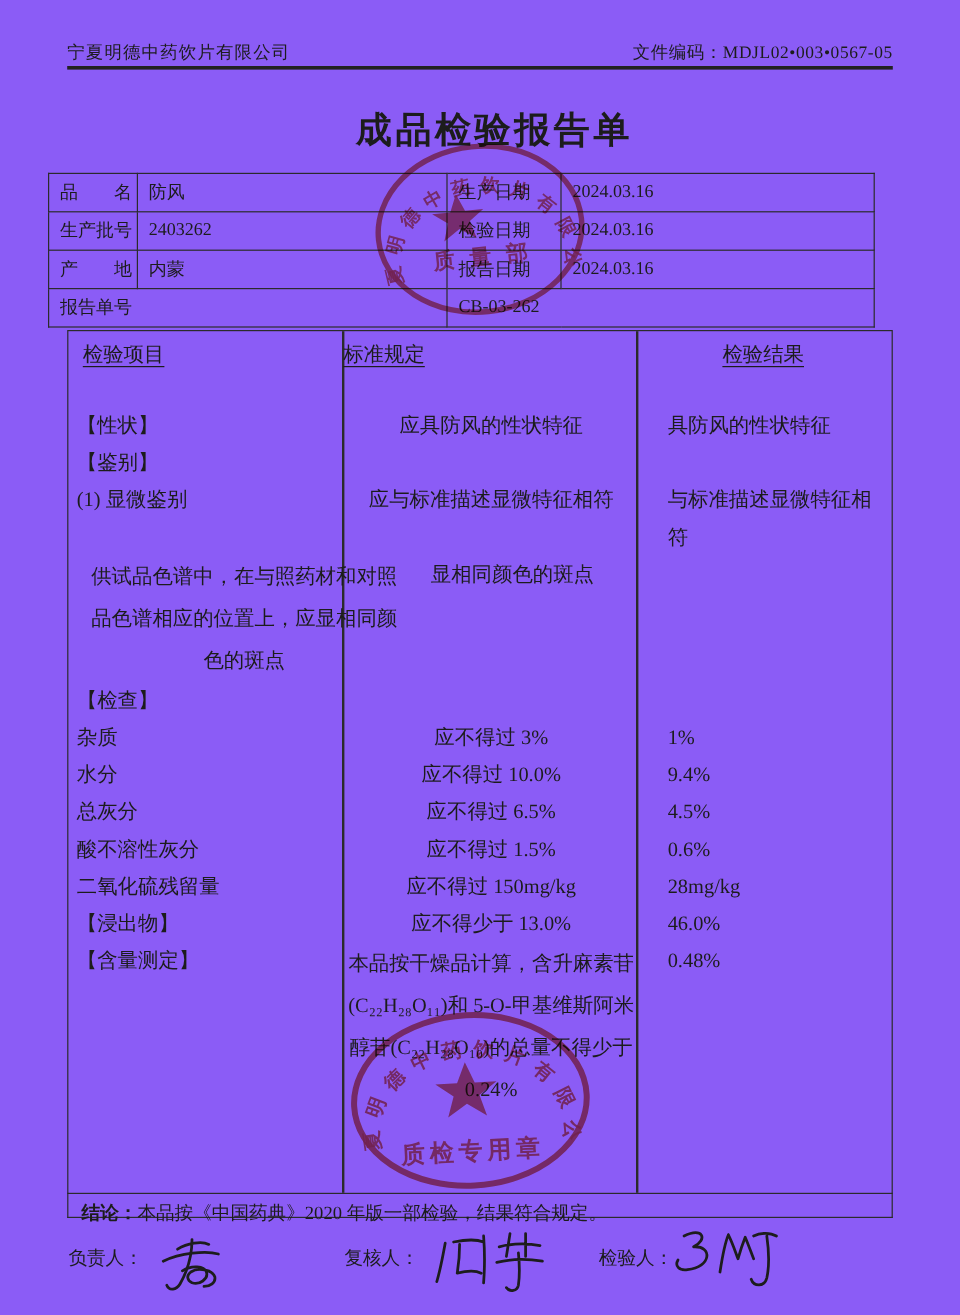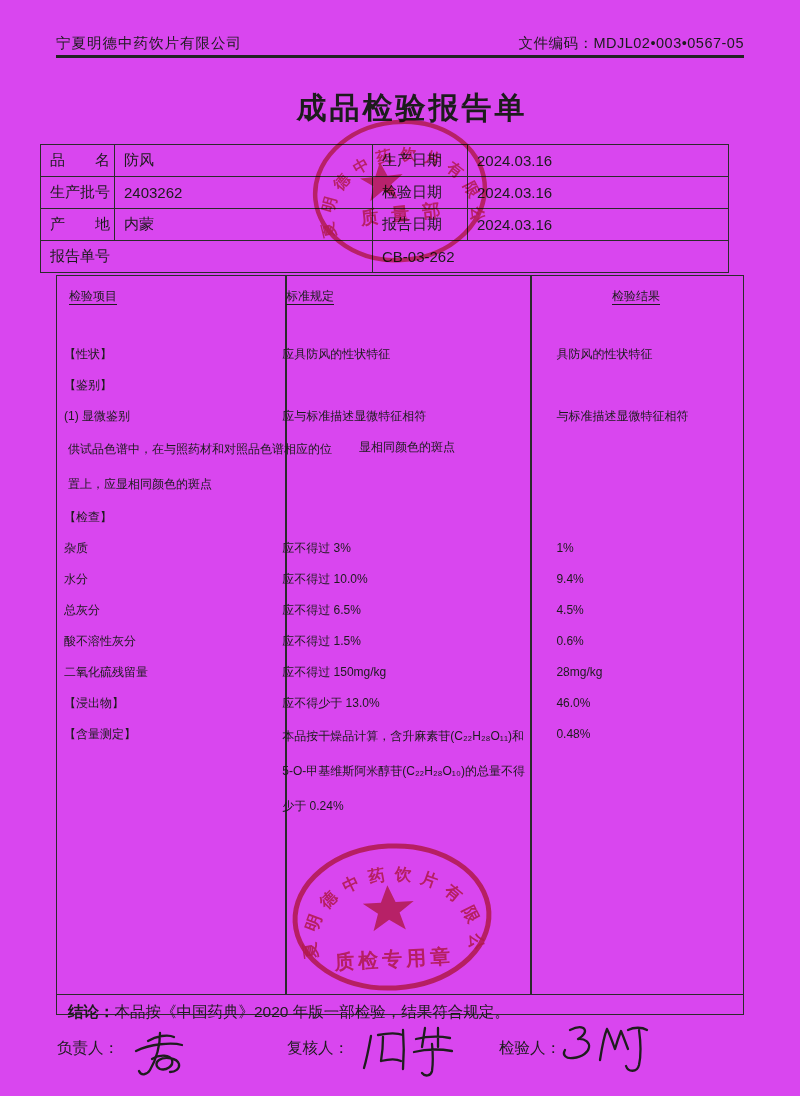--- a/index.html
+++ b/index.html
@@ -1,44 +1,44 @@
 <!DOCTYPE html>
 <html><head>
 <meta charset="utf-8">
 <style>
   html,body{margin:0;padding:0;background:#ffffff;}
   .page{
-    position:relative; width:800px; height:1096px; background:#d946ef;
-    font-family:Liberation Sans, sans-serif; color:#1c1c1c;
+    position:relative; width:800px; height:1096px; background:#8b5cf6;
+    font-family:Liberation Serif, serif; color:#1c1c1c;
     overflow:hidden;
   }
   
   .hdr-left{position:absolute; left:56px; top:34px; font-size:14.5px; letter-spacing:1px;}
   .hdr-right{position:absolute; right:56px; top:34px; font-size:14.5px; letter-spacing:.5px;}
   .hdr-rule{position:absolute; left:56px; top:55px; width:688px; height:3px; background:#222;}
   
   .title{position:absolute; left:0; top:88px; width:100%; text-align:center;
     font-size:30px; font-weight:bold; letter-spacing:3px;padding-left:12px;}
   
   table.info{position:absolute; left:40px; top:144px; border-collapse:collapse;
     table-layout:fixed; width:688px; font-size:15px;}
   table.info td{border:1.6px solid #2b2b2b; height:31px; padding:0 0 0 9px;
     white-space:nowrap; overflow:hidden;}
   
   .main{position:absolute; left:56px; top:275px; width:688px; height:720px;
-    border:1.6px solid #2b2b2b; box-sizing:border-box; font-size:12px;}
+    border:1.6px solid #2b2b2b; box-sizing:border-box; font-size:17px;}
   .vline{position:absolute; top:0; bottom:0; width:1.6px; background:#2b2b2b;}
   .vline.v1{left:228px;} .vline.v2{left:473px;}
   .mhead{position:absolute; top:8px; height:24px; line-height:24px;}
   .mhead span{text-decoration:underline; text-underline-offset:4px;}
   .mh1{left:12px;} .mh2{left:229px; width:253px; text-align:left;} .mh3{left:474px; width:210px; text-align:center;}
   .mbody{position:absolute; left:0; top:63px; width:100%;}
   .mrow{display:flex; align-items:flex-start; min-height:31px; line-height:31px;}
   .c-item{width:228px; padding-left:7px; box-sizing:border-box;}
-  .c-std{width:291px; padding:0 9px 0 11px; box-sizing:border-box;}
+  .c-std{width:291px; padding:0 9px 0 11px; box-sizing:border-box;text-align:center;}
   .c-res{width:210px; padding-left:11px; box-sizing:border-box;}
   .multi{line-height:35px;}
   
   .stamp{position:absolute; mix-blend-mode:multiply; opacity:.88;}
   .stamp-top{left:305px; top:112px; transform:rotate(-6deg);}
   .stamp-bottom{left:286px; top:838px; transform:rotate(-3deg);}
   
   .conclusion{position:absolute; left:56px; top:993.5px; width:688px; height:21px;
     border:1.6px solid #2b2b2b; border-top:none; box-sizing:border-box;
     line-height:35px; font-size:15.5px; padding-left:11px;}

